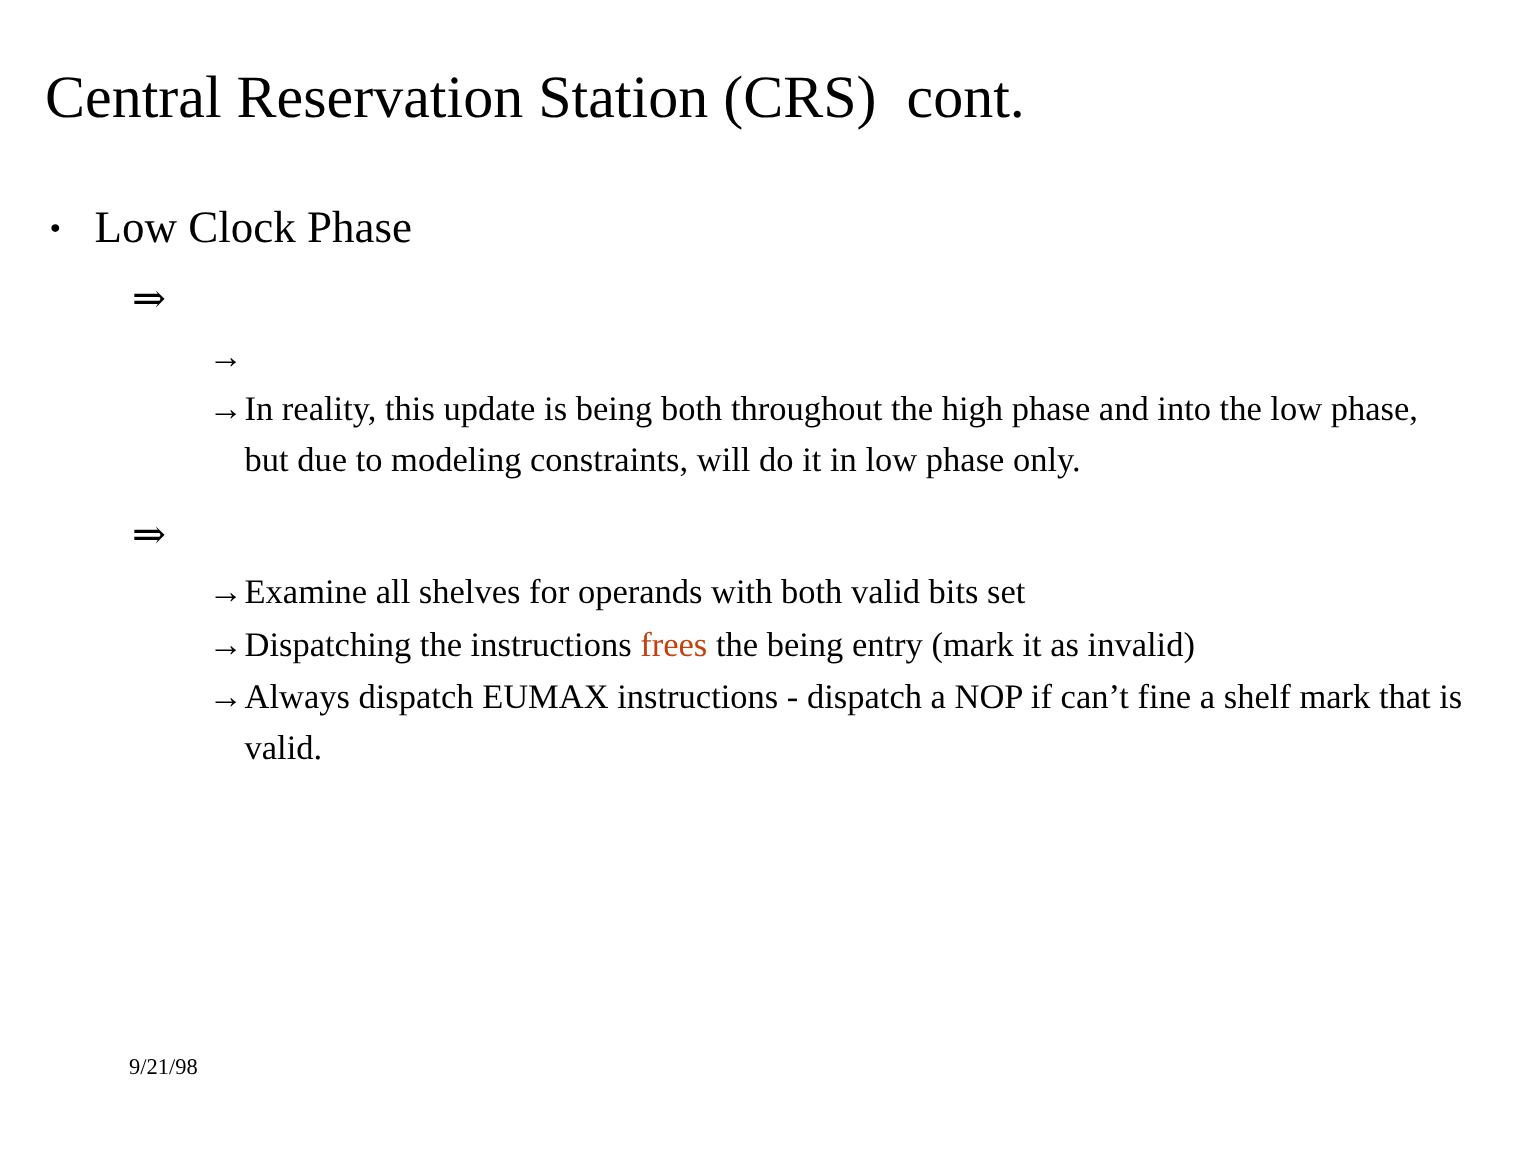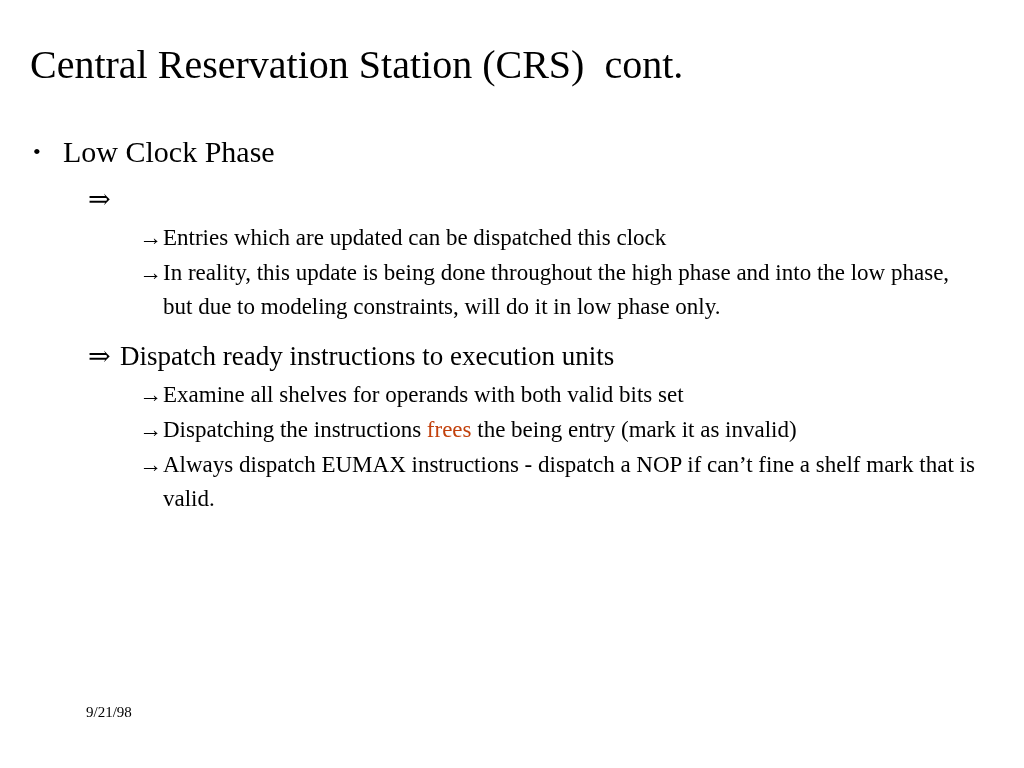--- a/index.html
+++ b/index.html
@@ -137,31 +137,29 @@
       <span class="marker">•</span>
       <span class="text">Low Clock Phase</span>
     </div>
 
     <div class="lvl2">
       <span class="marker">⇒</span>
     </div>
 
     <div class="lvl3">
       <span class="marker">→</span>
-      <span class="text">Entries which are updated can be dispatched this clock</span>
     </div>
 
     <div class="lvl3 gap-after">
       <span class="marker">→</span>
-      <span class="text">In reality, this update is being done throughout the high phase and into the low phase, but due to modeling constraints, will do it in low phase only.</span>
+      <span class="text">In reality, this update is being both throughout the high phase and into the low phase, but due to modeling constraints, will do it in low phase only.</span>
     </div>
 
     <div class="lvl2 gap-before">
       <span class="marker">⇒</span>
-      <span class="text">Dispatch ready instructions to execution units</span>
     </div>
 
     <div class="lvl3">
       <span class="marker">→</span>
       <span class="text">Examine all shelves for operands with both valid bits set</span>
     </div>
 
     <div class="lvl3">
       <span class="marker">→</span>
       <span class="text"><span>Dispatching the instructions </span><span class="hl-red">frees</span><span> the being entry (mark it as invalid)</span></span>

